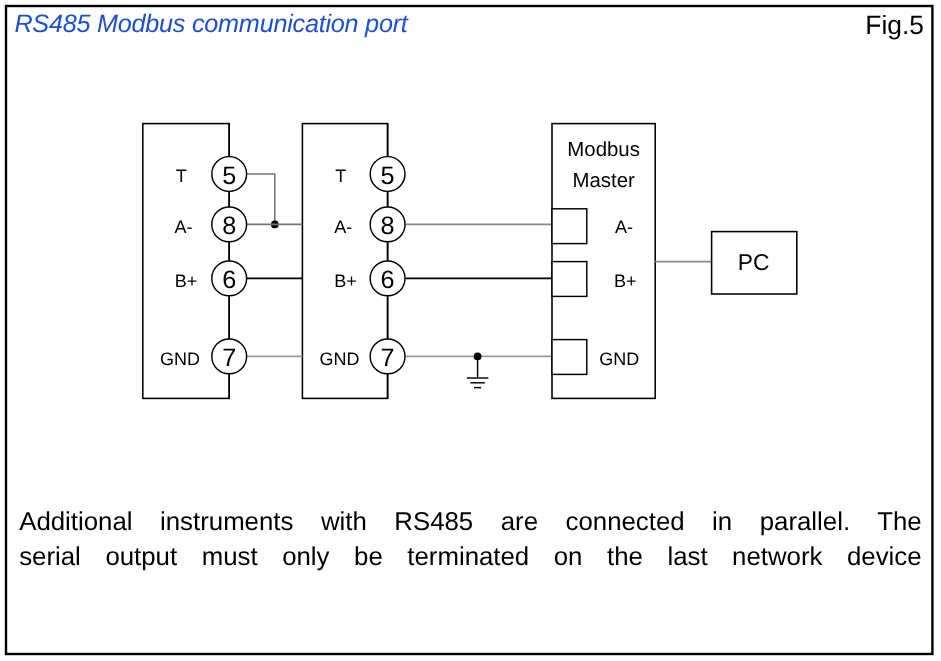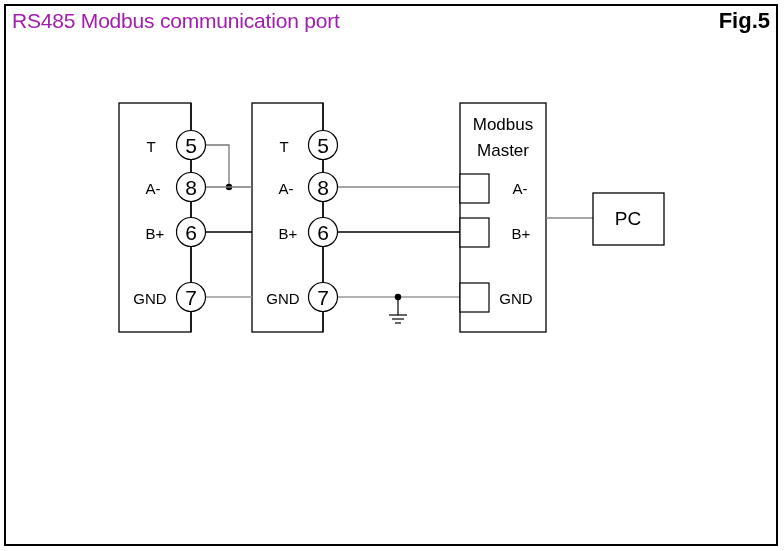--- a/index.html
+++ b/index.html
@@ -1,19 +1,19 @@
 <!DOCTYPE html>
 <html><head>
 <meta charset="utf-8">
 <style>
   html, body { margin: 0; padding: 0; background: #ffffff; }
   body { width: 784px; height: 551px; position: relative; overflow: hidden; font-family: "Liberation Sans", sans-serif; }
   .frame { position: absolute; left: 4px; top: 4px; width: 774px; height: 542px; border: 2px solid #000; box-sizing: border-box; background: #fff; }
-  .title { position: absolute; left: 12px; top: 9px; font-size: 21px; color: #a21caf; font-family: "Liberation Sans", sans-serif; letter-spacing: -0.2px; }
-  .fig { position: absolute; right: 14px; top: 8px; font-size: 22px; font-weight: bold; color: #000; font-family: "Liberation Sans", sans-serif; }
+  .title { position: absolute; left: 12px; top: 9px; font-size: 21px; color: #1d4ed8; font-family: "Liberation Sans", sans-serif; letter-spacing: -0.2px; font-style: italic; }
+  .fig { position: absolute; right: 14px; top: 8px; font-size: 22px; font-weight: normal; color: #000; font-family: "Liberation Sans", sans-serif; }
   svg.diagram { position: absolute; left: 0; top: 0; }
   .desc { position: absolute; left: 16px; top: 421px; width: 752px; font-size: 21.5px; line-height: 29px; color: #000; text-align: justify; text-align-last: justify; font-family: "Liberation Sans", sans-serif; }
   .desc .line { display: block; text-align: justify; text-align-last: justify; white-space: nowrap; }
   svg text { font-family: "Liberation Sans", sans-serif; }
 </style>
 </head>
 <body>
 
 <div class="frame"></div>
 
@@ -116,13 +116,15 @@
 
   <line x1="546" y1="218" x2="593" y2="218" stroke="#888" stroke-width="1.3"></line>
 
   <g>
     <rect x="593" y="193" width="71" height="52" fill="none" stroke="#000" stroke-width="1.3"></rect>
     <text x="628" y="225" font-size="19" text-anchor="middle">PC</text>
   </g>
 </svg>
 
 <div class="desc">
+  <span class="line">Additional instruments with RS485 are connected in parallel. The</span>
+  <span class="line">serial output must only be terminated on the last network device</span>
 </div>
 
 </body></html>

